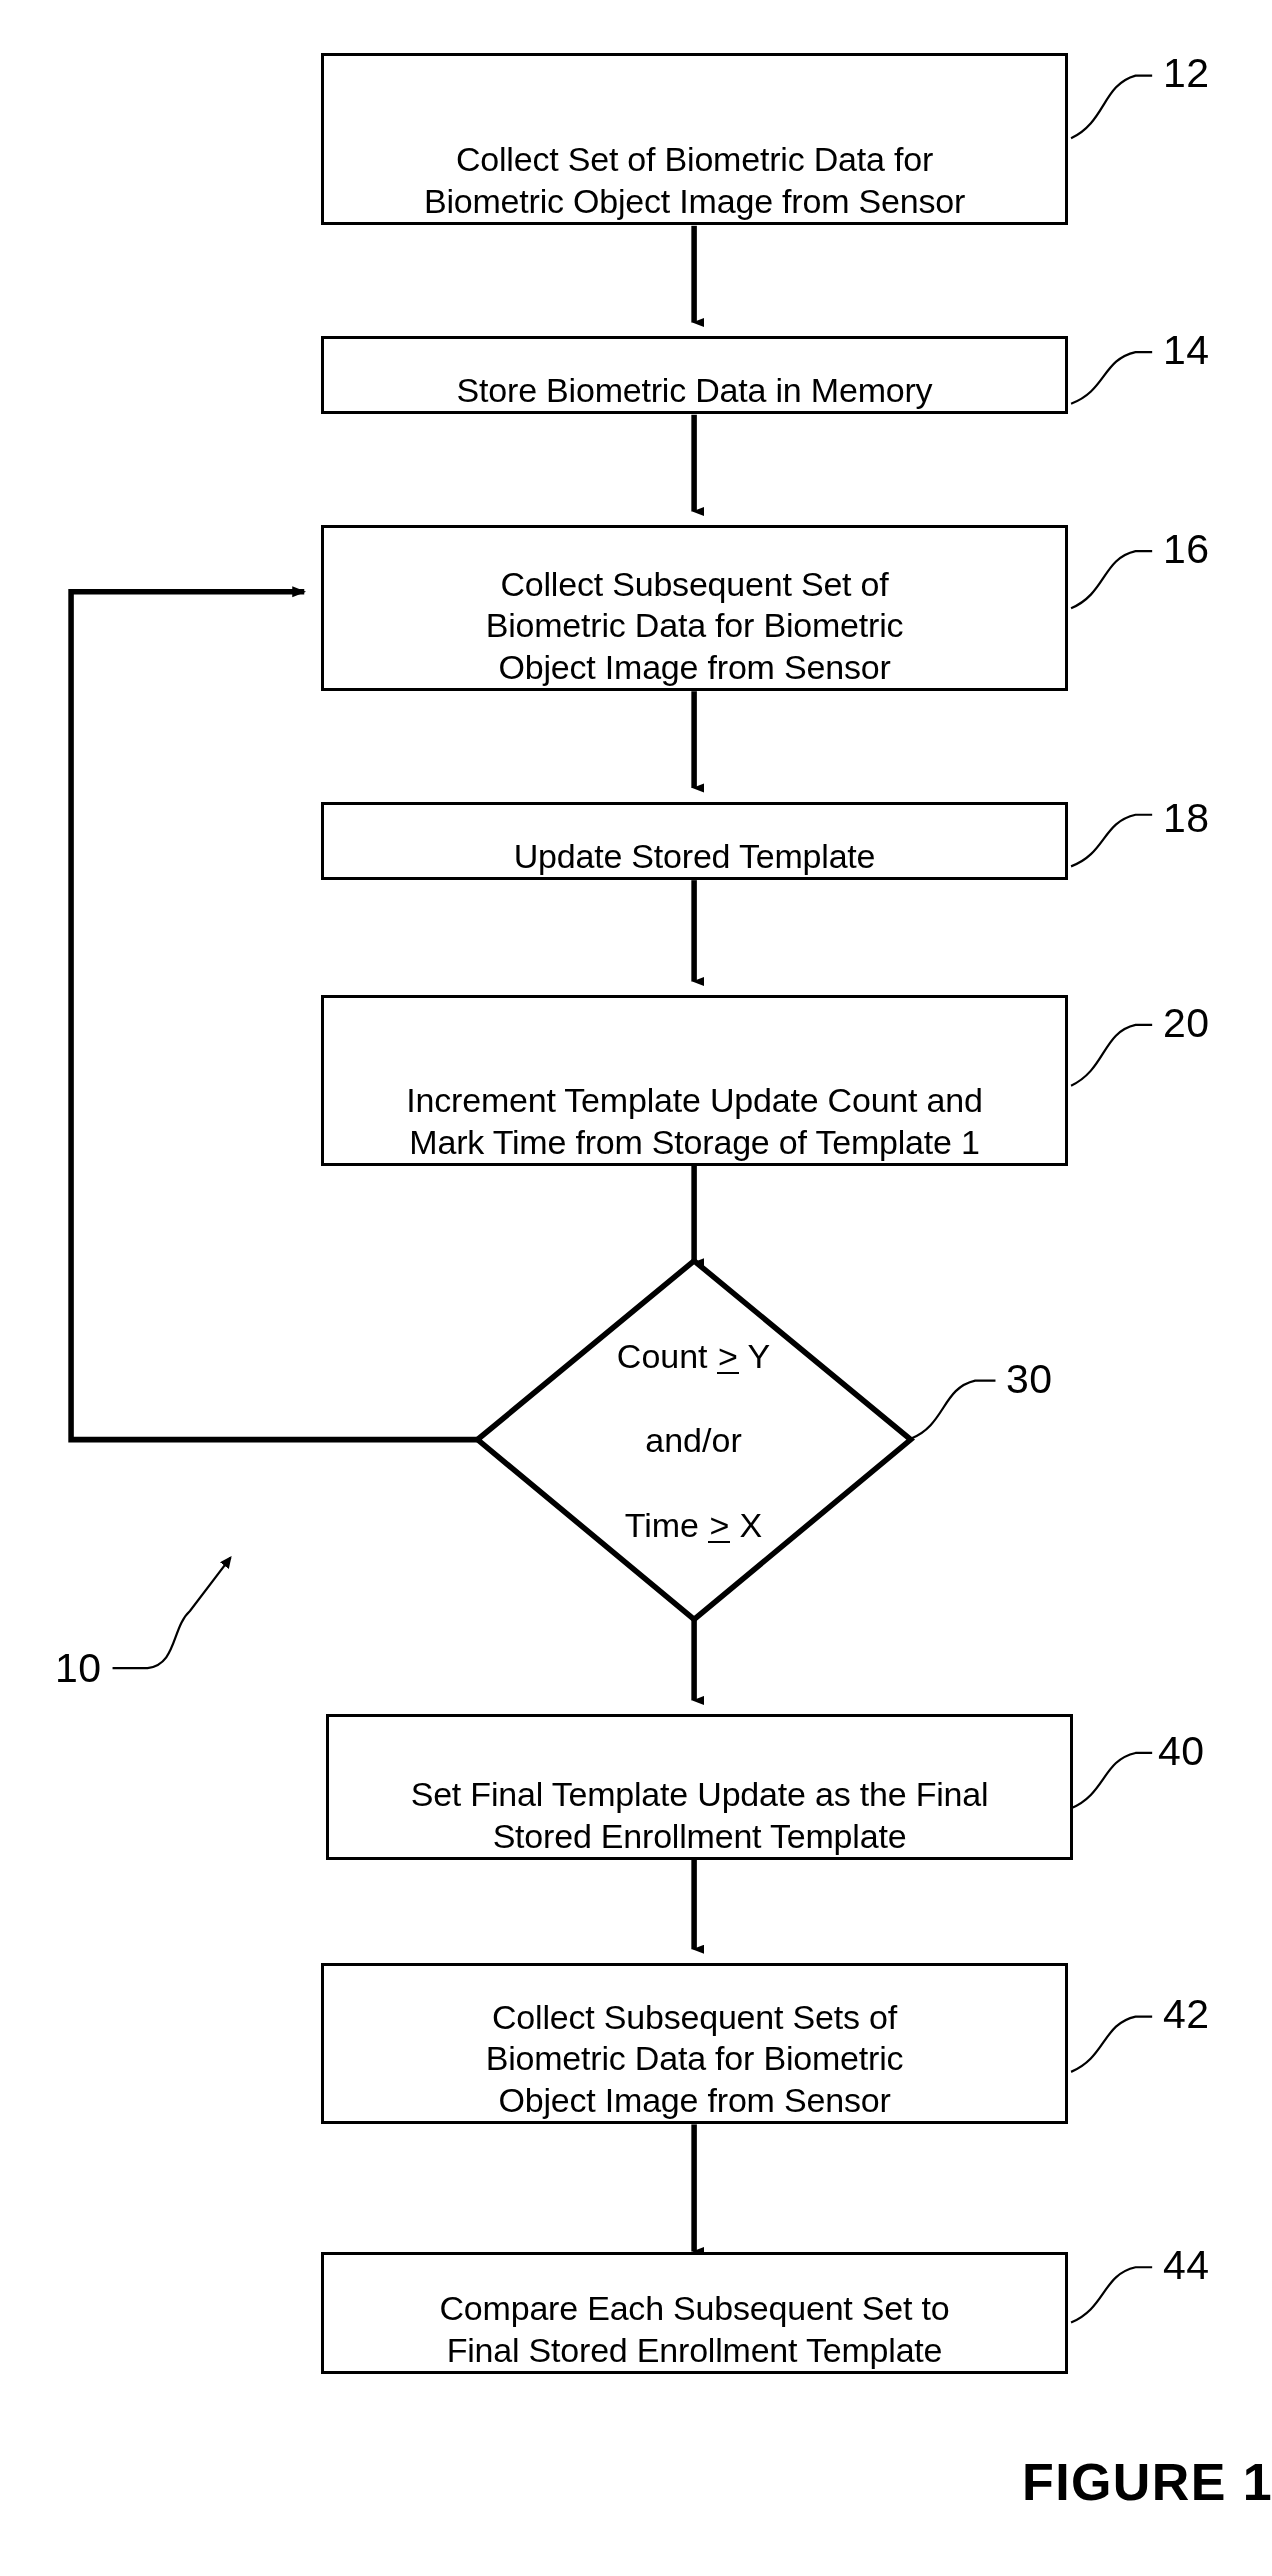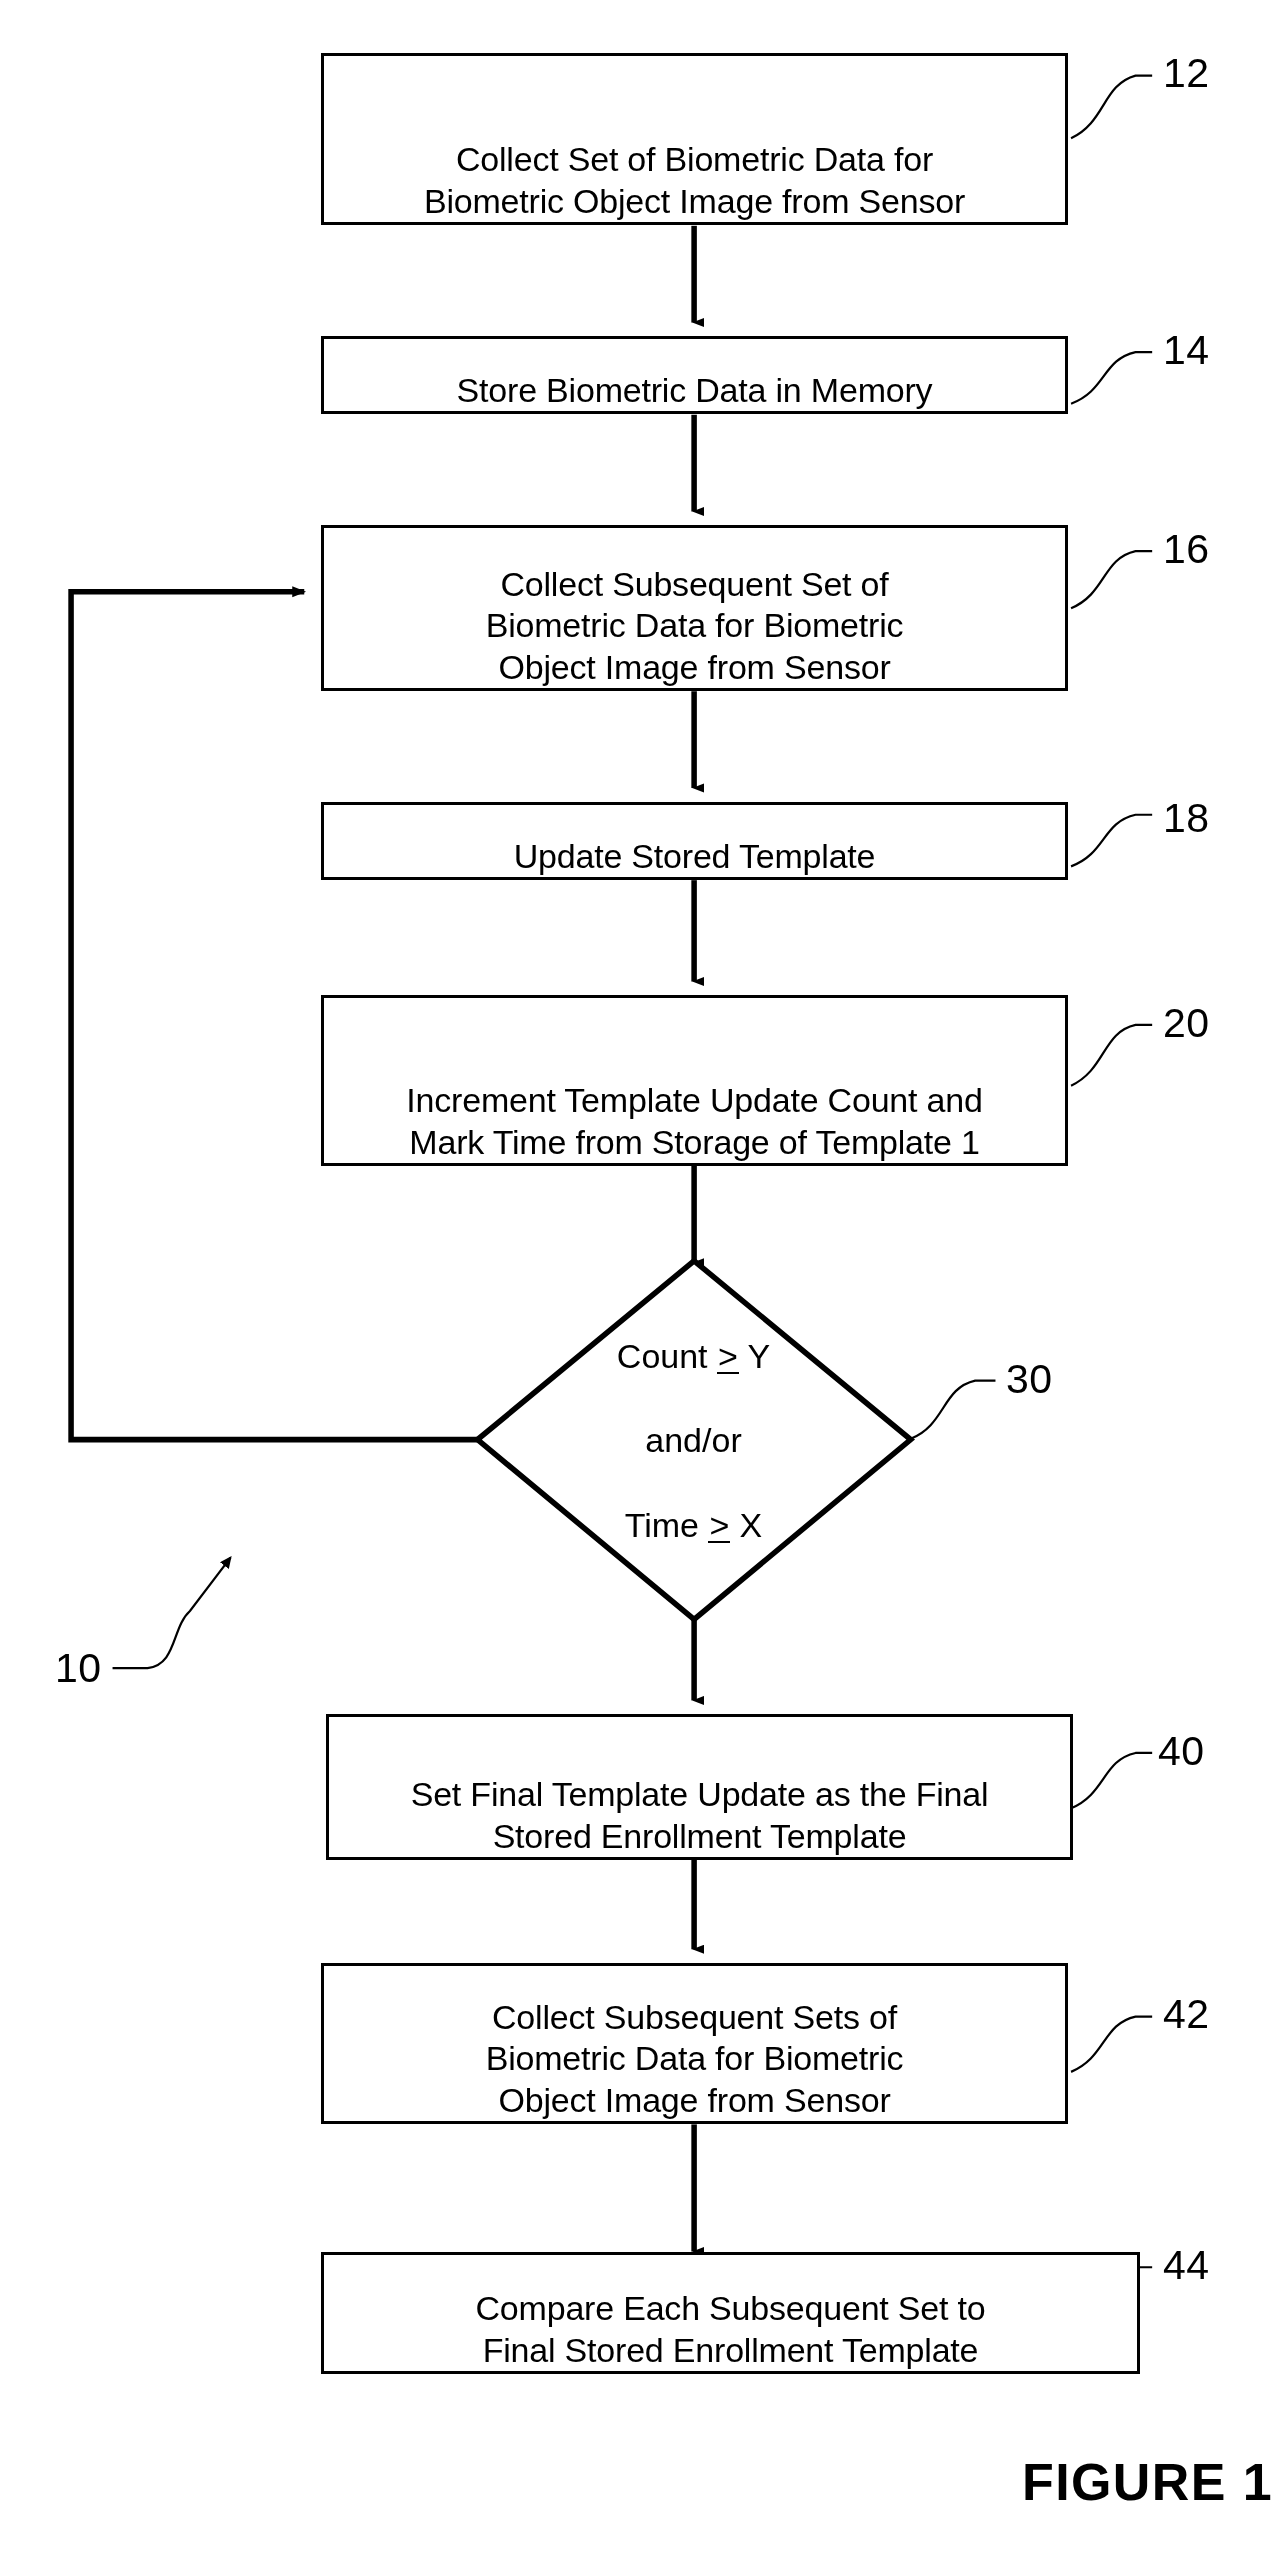--- a/index.html
+++ b/index.html
@@ -172,21 +172,21 @@
     <div class="node-text">Set Final Template Update as the Final
 Stored Enrollment Template</div>
   </div>
 
   <div class="node" style="left:321px; top:1963px; width:747px; height:161px;">
     <div class="node-text">Collect Subsequent Sets of
 Biometric Data for Biometric
 Object Image from Sensor</div>
   </div>
 
-  <div class="node" style="left:321px; top:2252px; width:819px; height:122px;">
+  <div class="node" style="left:321px; top:2252px; width:747px; height:122px;">
     <div class="node-text">Compare Each Subsequent Set to
 Final Stored Enrollment Template</div>
   </div>
 
   <div class="ref" style="left:1163px; top:53px;">12</div>
   <div class="ref" style="left:1163px; top:330px;">14</div>
   <div class="ref" style="left:1163px; top:529px;">16</div>
   <div class="ref" style="left:1163px; top:786px;margin-top:12px;">18</div>
   <div class="ref" style="left:1163px; top:1003px;">20</div>
   <div class="ref" style="left:1006px; top:1359px;">30</div>

